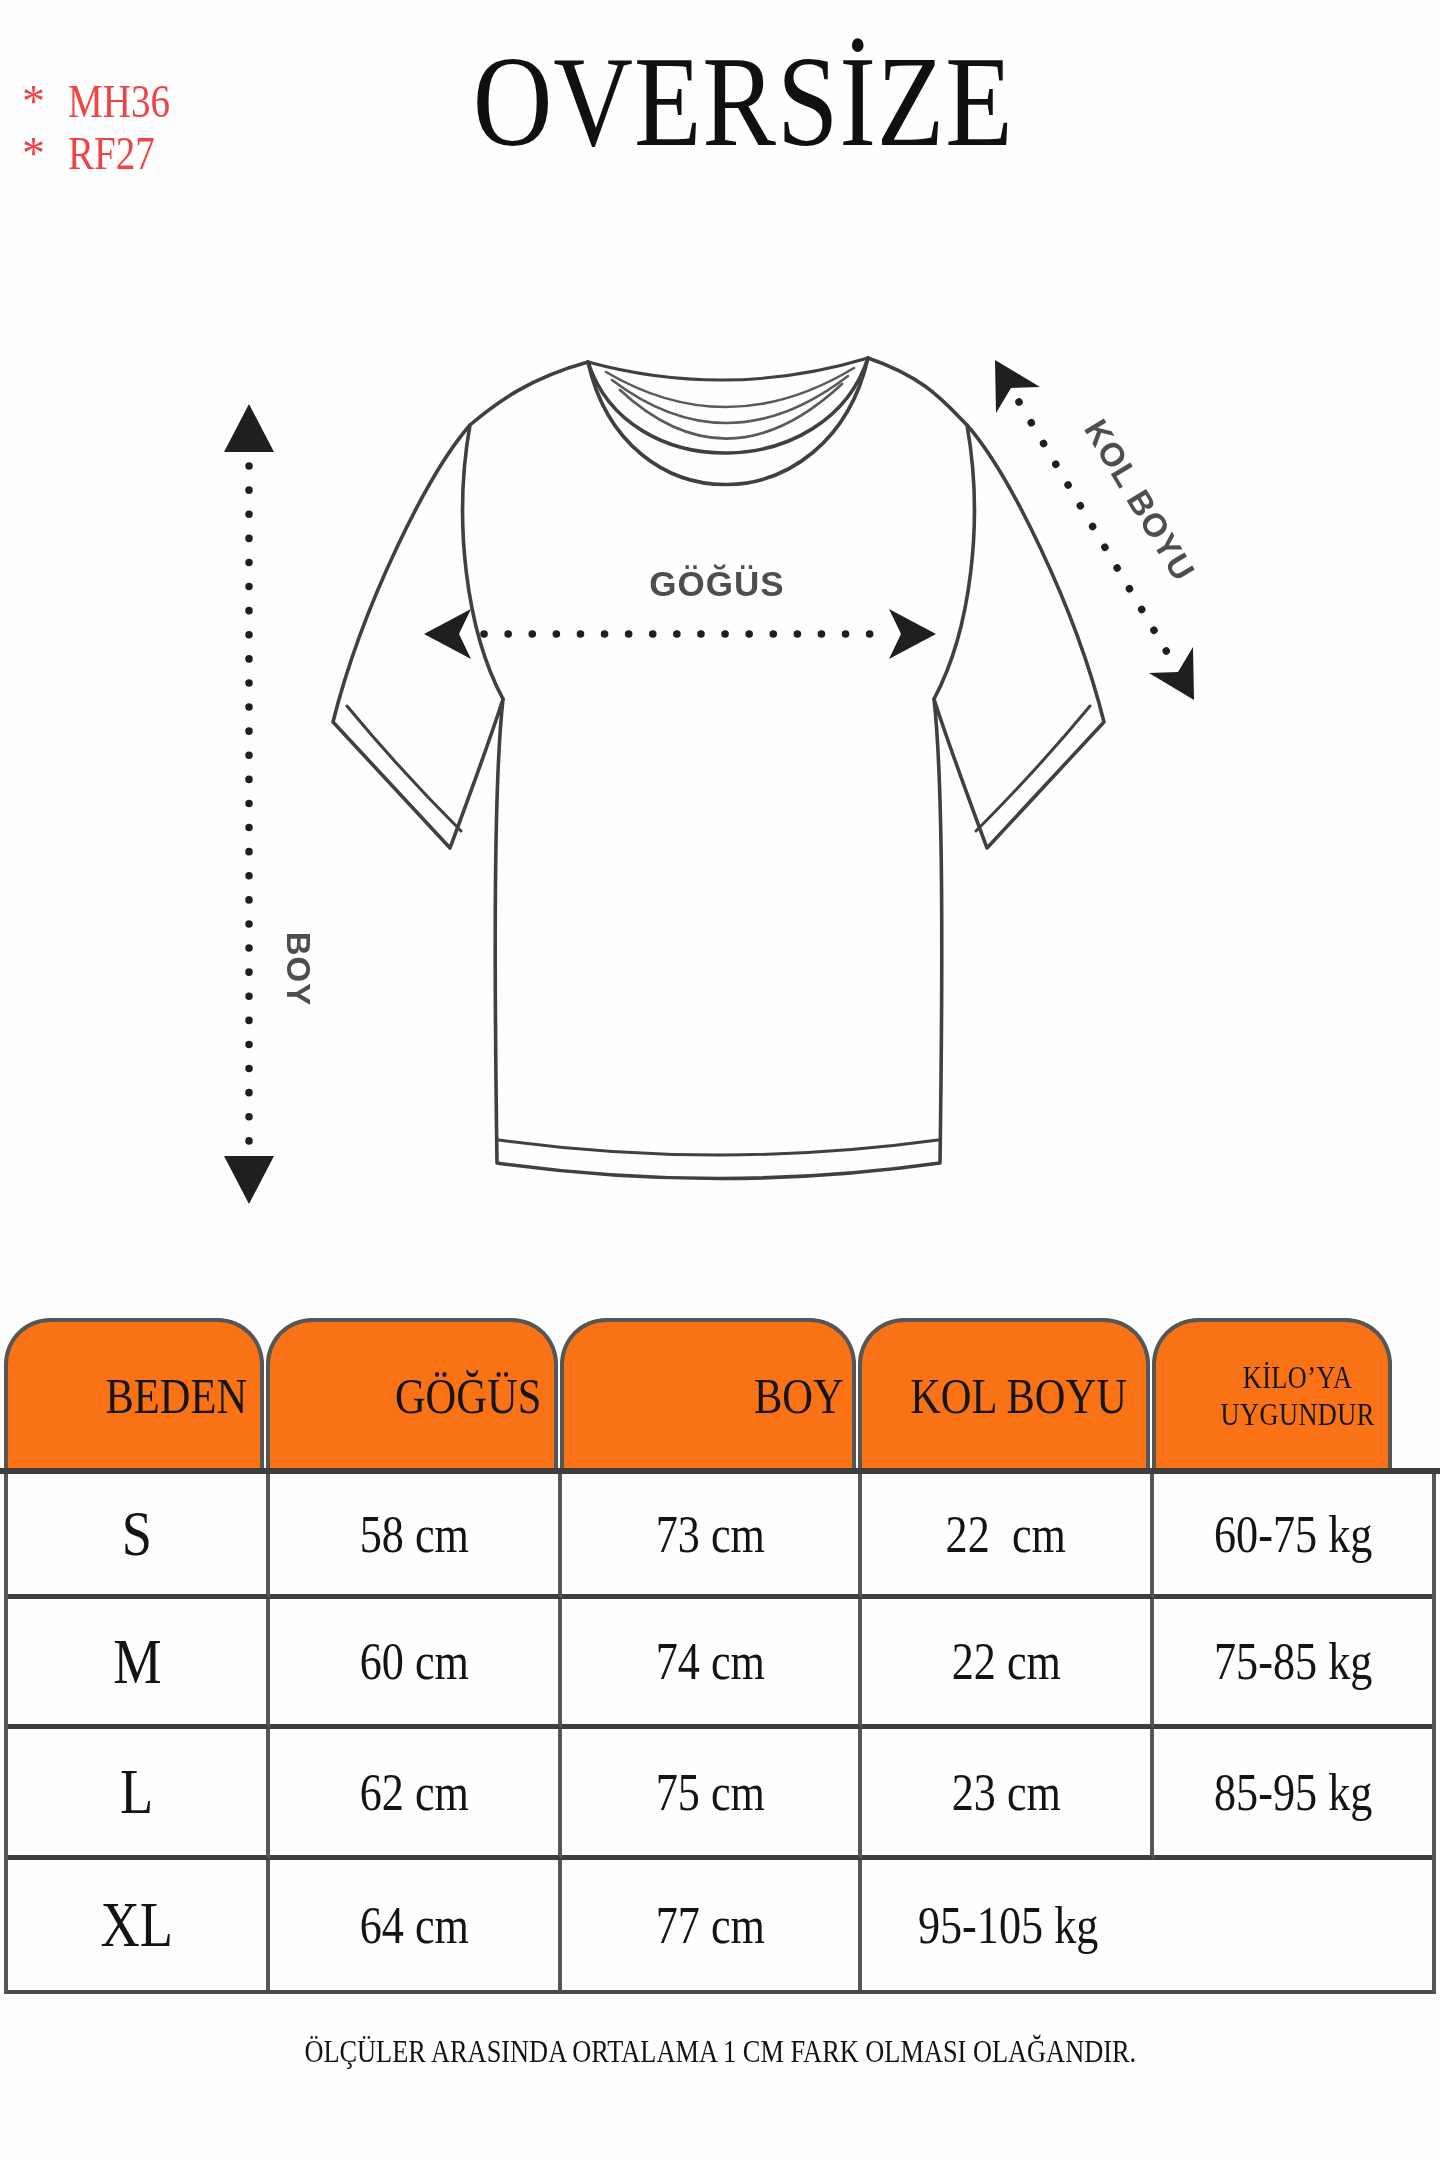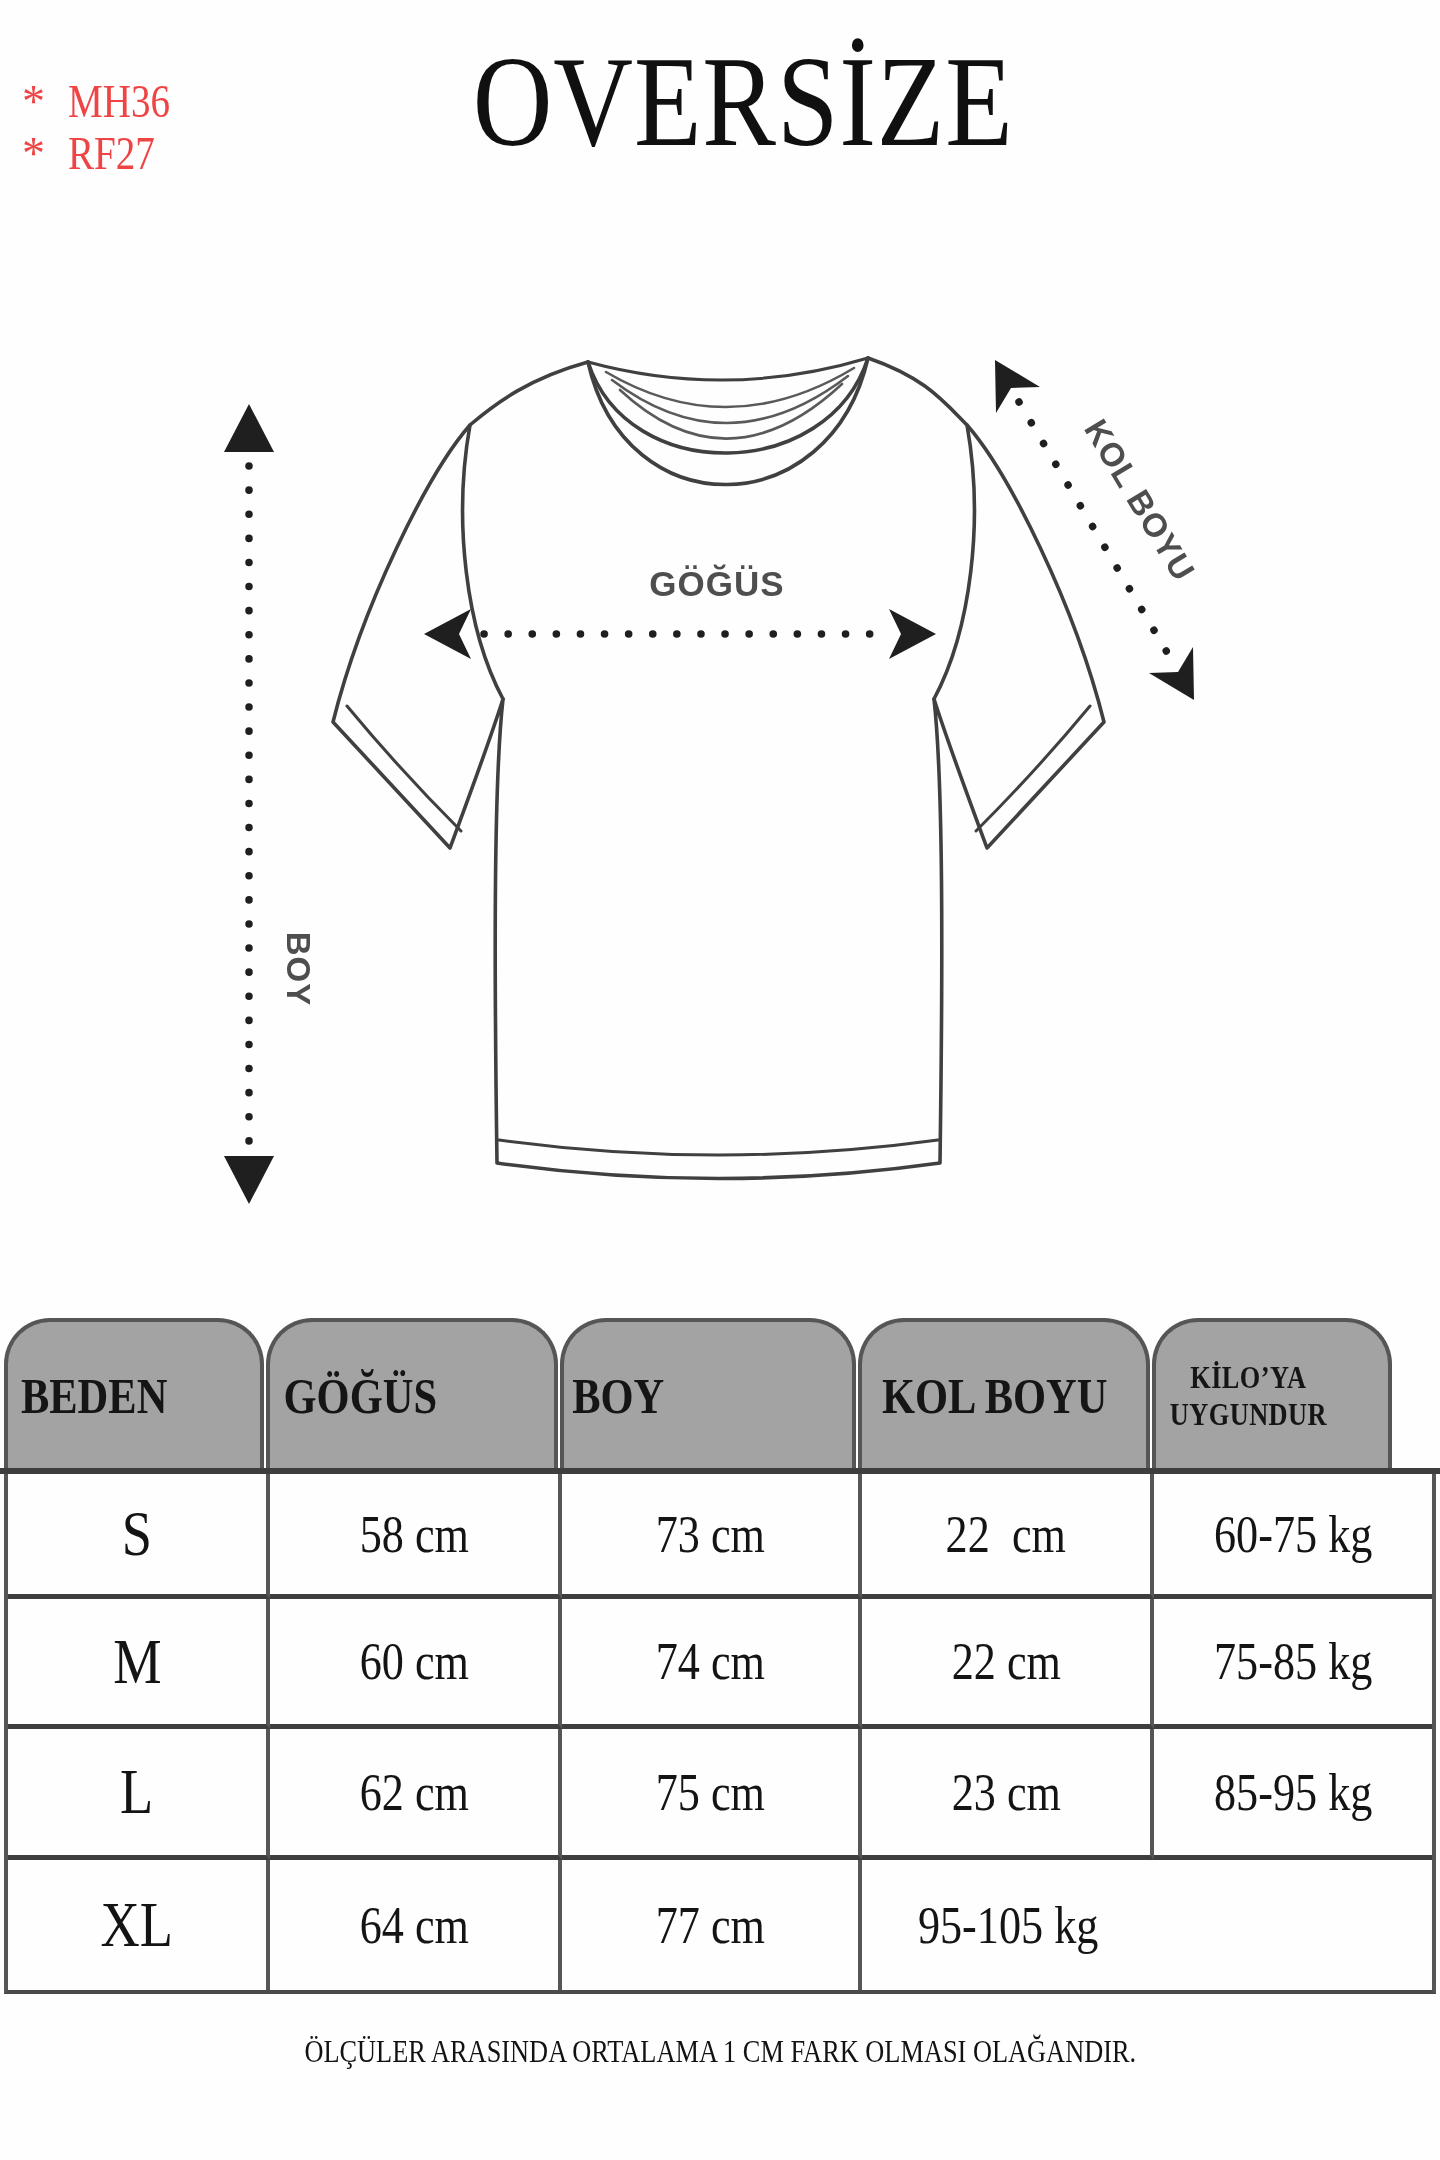--- a/index.html
+++ b/index.html
@@ -28,23 +28,22 @@
 
   
   .diagram{position:absolute;left:0;top:0;width:1440px;height:2160px;}
 
   
   .hbox{
     position:absolute;top:1318px;height:151px;
     border:4px solid #565656;border-bottom:none;
     border-radius:46px 46px 0 0;
     box-sizing:border-box;
-    display:flex;align-items:center;justify-content:flex-start;
-    background:#a3a3a3;
-    font-weight:bold;
+    display:flex;align-items:center;justify-content:flex-end;
+    background:#f97316;
   }
   .hb1{left:4px;width:260px;}
   .hb2{left:266px;width:292px;}
   .hb3{left:560px;width:296px;}
   .hb4{left:858px;width:292px;}
   .hb5{left:1152px;width:240px;}
   .hlabel{font-size:50px;color:#151515;text-align:center;}
   .hlabel-small{font-size:31px;line-height:37px;color:#151515;text-align:center;letter-spacing:0.5px;}
 
   

